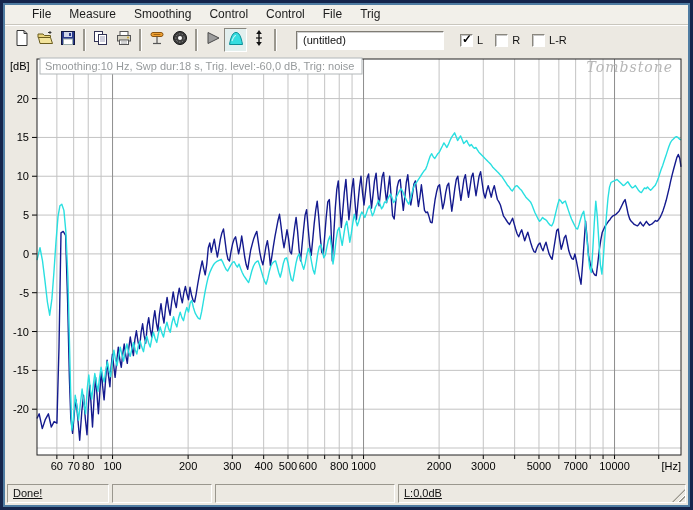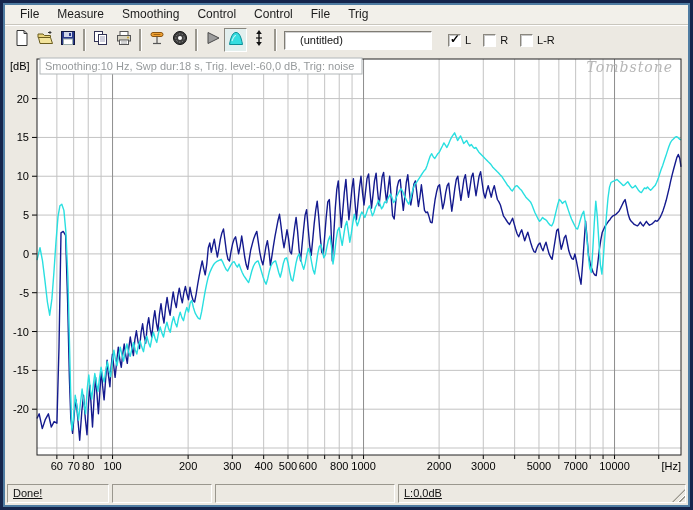--- a/index.html
+++ b/index.html
@@ -17,21 +17,21 @@
     background:#ece9e2;
     display:flex;flex-direction:column;
     overflow:hidden;
   }
   
   .menubar{
     height:20px;flex:0 0 20px;
     background:#f2f0ea;
     border-bottom:1px solid #c9c6bd;
     display:flex;align-items:center;
-    padding-left:6px;
+    padding-left:18px;
   }
   .menu-item{
     font-size:12px;color:#1c1c1c;
     padding:0 9px;height:19px;line-height:19px;
     cursor:default;
   }
   
   .toolbar{
     height:29px;flex:0 0 29px;
     background:#ece9e2;
@@ -48,28 +48,28 @@
     border-color:#8a877e #ffffff #ffffff #8a877e;
     background:#e2efee;
   }
   .tb-sep{
     width:2px;height:22px;margin:0 4px;
     background:#9a978e;
     box-shadow:1px 0 0 #ffffff;
   }
   .tb-input{
     width:148px;height:19px;
-    margin-left:4px;
+    margin-left:16px;
     background:#ffffff;
     border:1px solid;
     border-color:#7f7c74 #ffffff #ffffff #7f7c74;
     box-shadow:inset 1px 1px 0 rgba(0,0,0,0.18);
     font-family:"Liberation Sans",sans-serif;
     font-size:11px;color:#111;
-    padding:0 15px;outline:none;
+    padding:0 6px;outline:none;
   }
   .cb-group{display:flex;align-items:center;margin-left:16px;}
   .cb-wrap{display:flex;align-items:center;margin-right:12px;}
   .cb{
     width:13px;height:13px;
     background:#fff;
     border:1px solid;
     border-color:#8a877e #ffffff #ffffff #8a877e;
     box-shadow:inset 1px 1px 0 rgba(0,0,0,0.22);
     position:relative;

